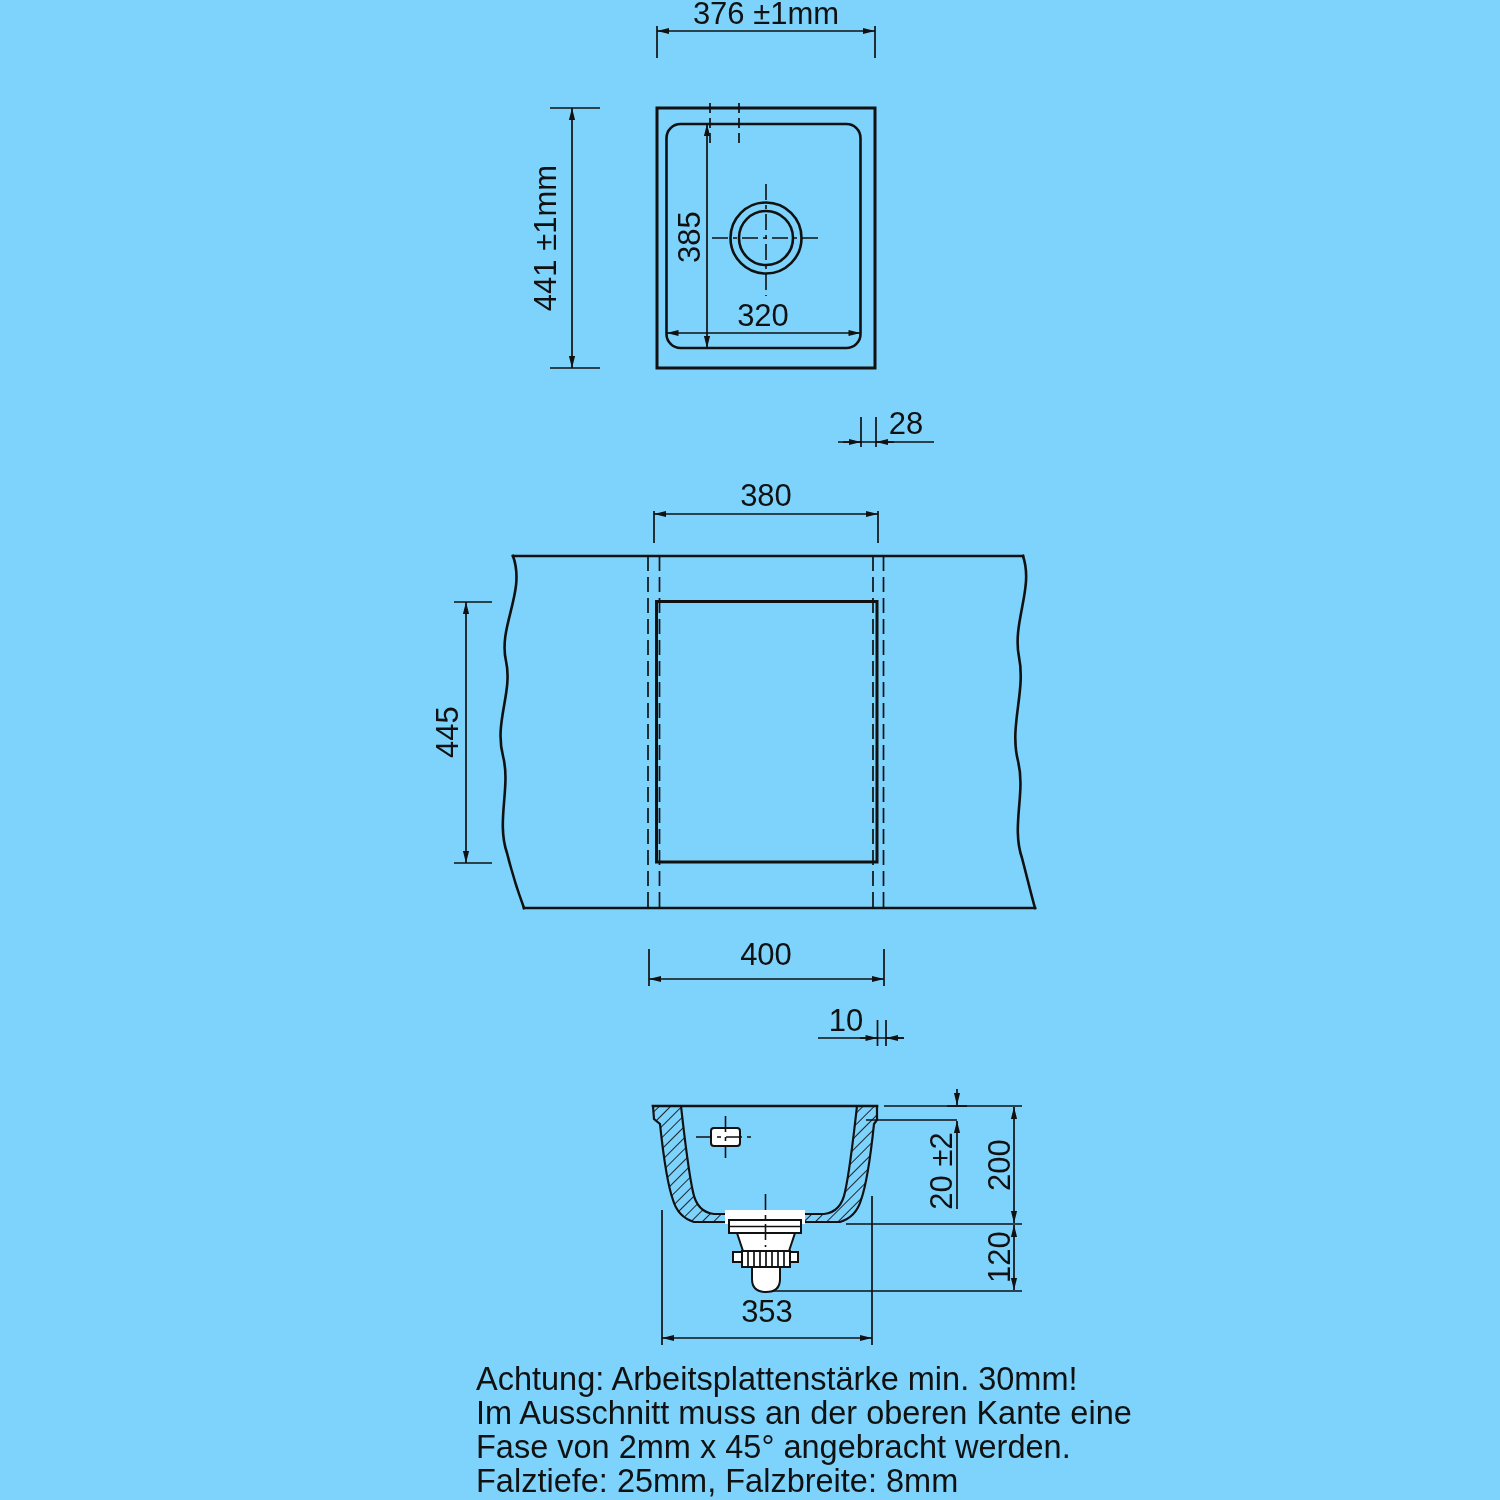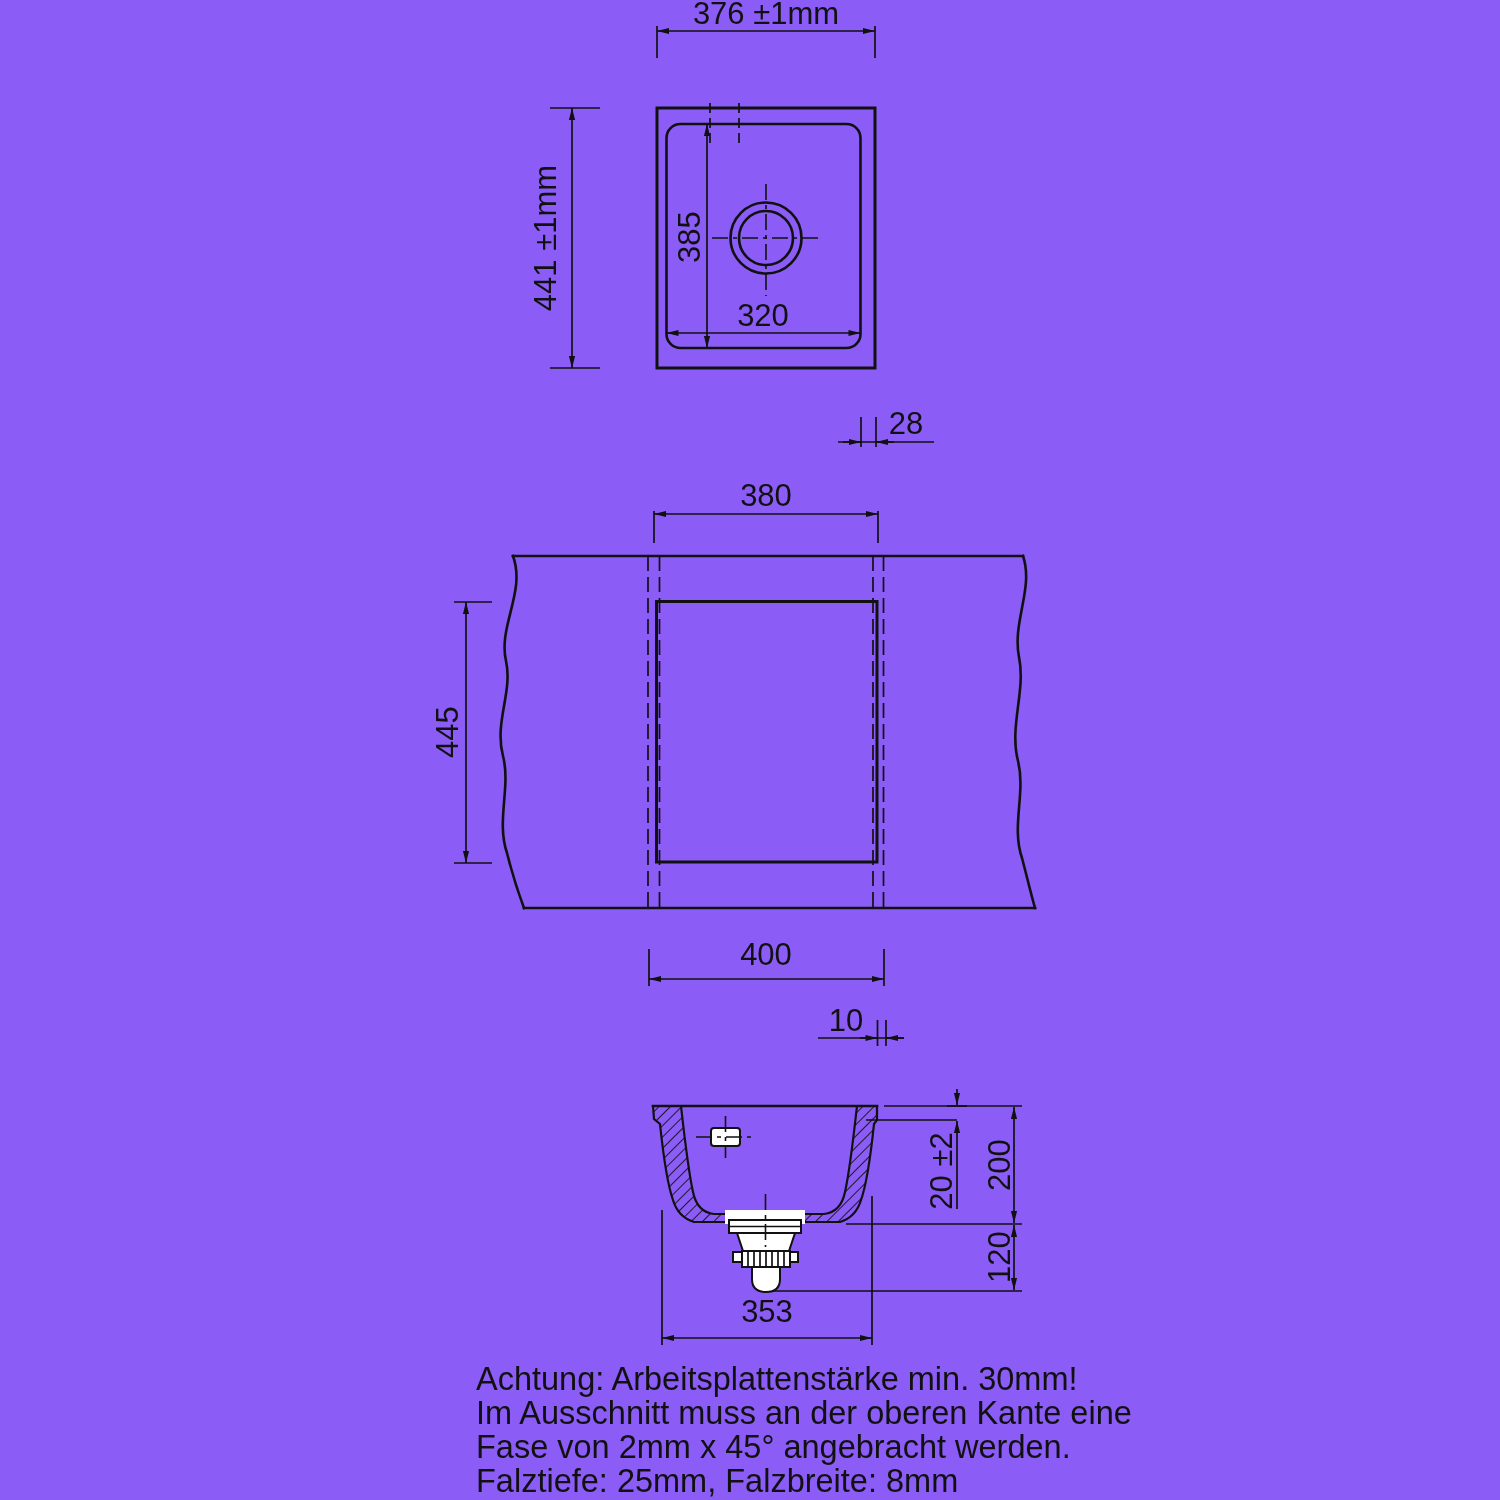--- a/index.html
+++ b/index.html
@@ -1,16 +1,16 @@
 <!DOCTYPE html>
 <html><head>
 <meta charset="utf-8">
 <style>
   html,body{margin:0;padding:0;background:#ffffff;}
-  .canvas{position:relative;width:1500px;height:1500px;background:#8b5cf6;overflow:hidden;}
+  .canvas{position:relative;width:1500px;height:1500px;background:#7dd3fc;overflow:hidden;}
   svg{display:block;}
   .ln{stroke:#111;stroke-width:2.6;fill:none;stroke-linecap:square;}
   .ln3{stroke:#111;stroke-width:3;fill:none;stroke-linecap:square;}
   .thin{stroke:#111;stroke-width:1.7;fill:none;stroke-linecap:butt;}
   .dash{stroke-dasharray:15,6;}
   .cdash{stroke-dasharray:10,5;}
   .cl{stroke:#111;stroke-width:1.6;fill:none;stroke-dasharray:16,5,4,5;}
   .dim{stroke:#111;stroke-width:1.7;fill:none;}
   .hatched{fill:url(#hatch);stroke:#111;stroke-width:2.2;}
   .white{fill:#ffffff;stroke:none;}

